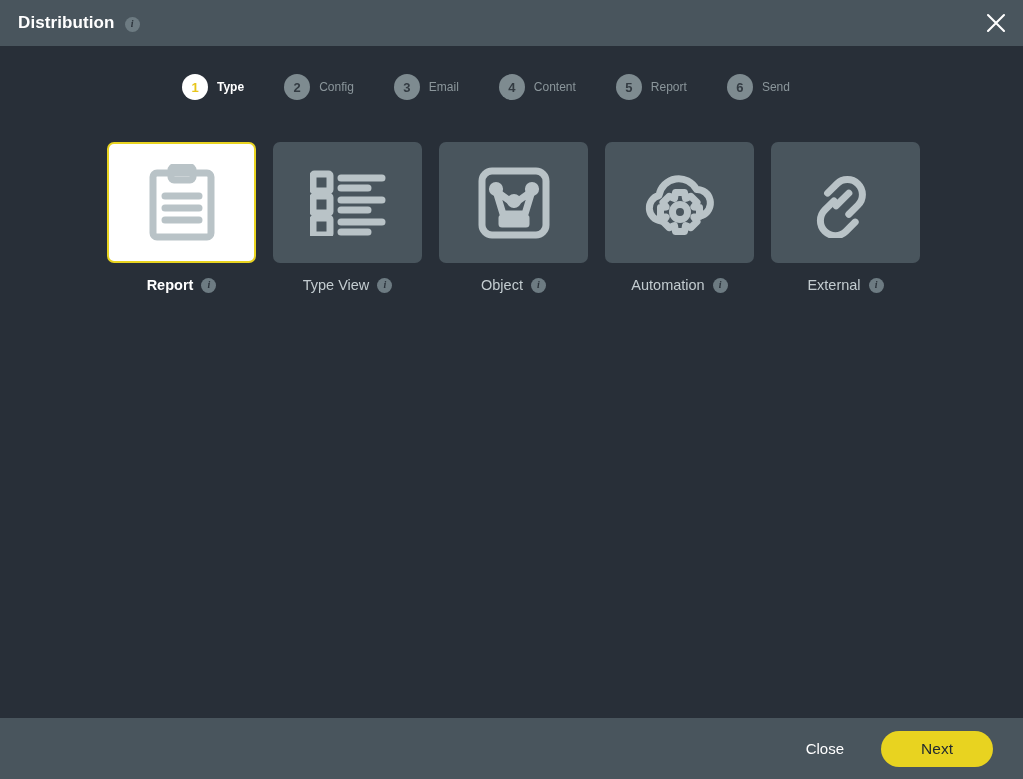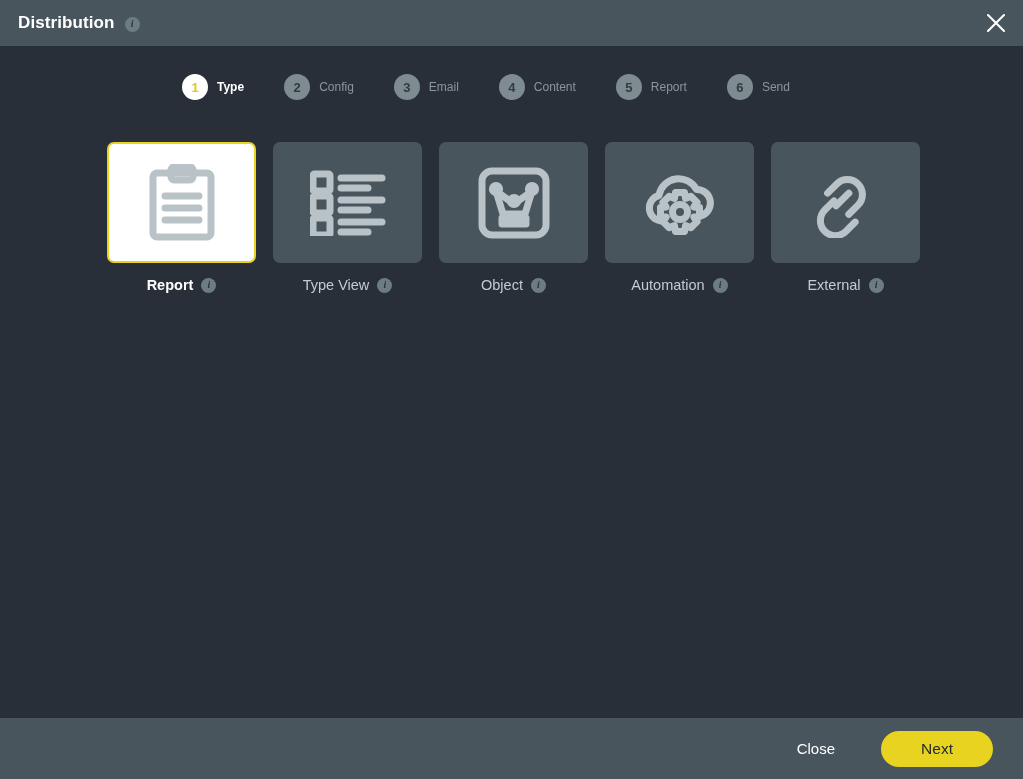--- a/index.html
+++ b/index.html
@@ -199,21 +199,21 @@
 
   
   .dialog-footer {
     height: 61px;
     flex: 0 0 61px;
     background: #49555d;
     display: flex;
     align-items: center;
     justify-content: flex-end;
     padding-right: 30px;
-    gap: 32px;
+    gap: 23px;
   }
 
   .btn-text {
     background: none;
     border: none;
     color: #ffffff;
     font-size: 15px;
     font-family: "Liberation Sans", sans-serif;
     cursor: pointer;
     padding: 8px 14px;

